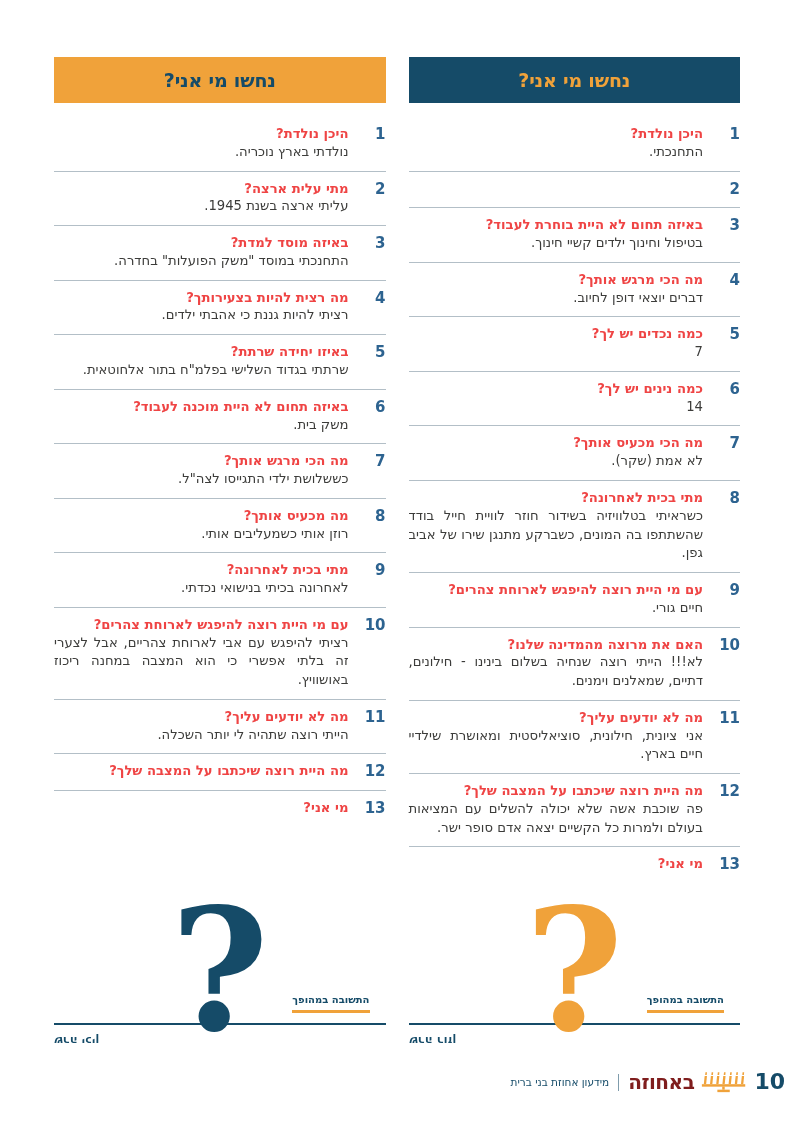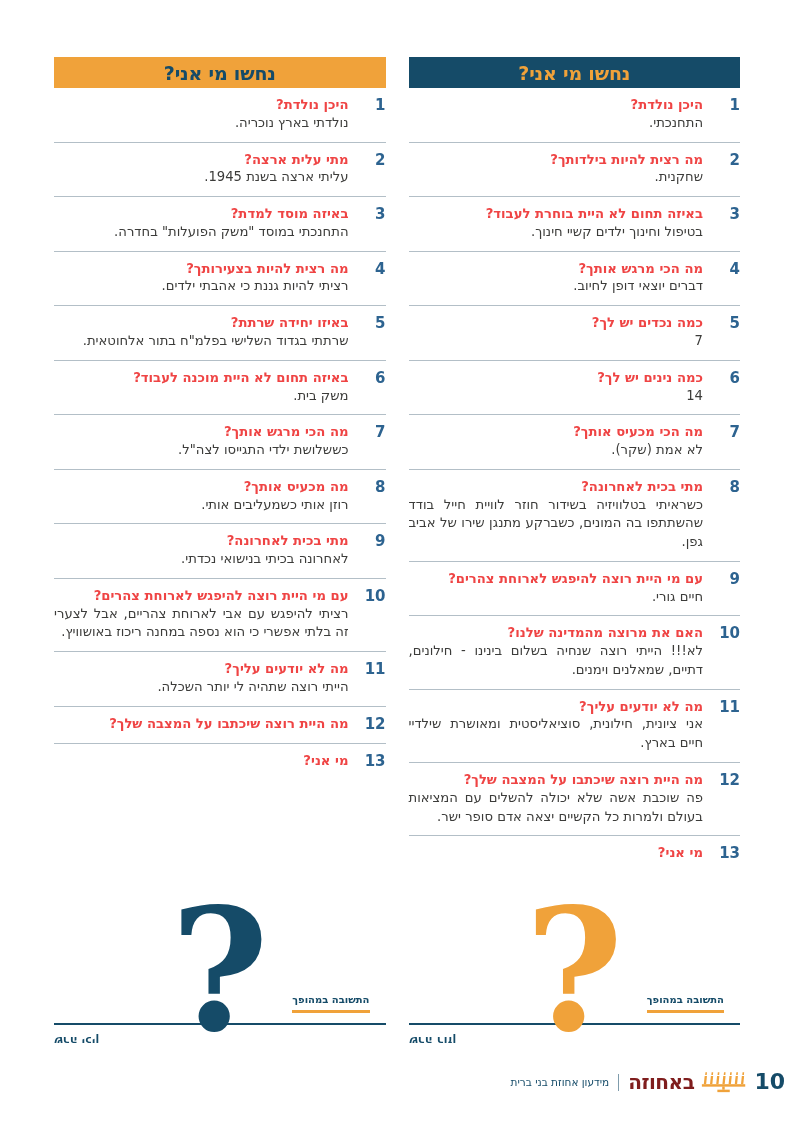--- a/index.html
+++ b/index.html
@@ -7,22 +7,22 @@
     width:794px;height:1123px;position:relative;background:#ffffff;
     font-family:"DejaVu Sans","Liberation Sans",sans-serif;
     direction:rtl;overflow:hidden;
   }
   .columns{
     position:absolute;top:57px;right:54px;left:54px;height:968px;
     display:flex;gap:23px;
   }
   .col{flex:1;display:flex;flex-direction:column;min-width:0;}
   .col-header{
-    flex:none;height:31px;display:flex;align-items:center;justify-content:center;
-    font-size:19px;font-weight:bold;margin-bottom:0;letter-spacing:-0.2px;
+    flex:none;height:46px;display:flex;align-items:center;justify-content:center;
+    font-size:19px;font-weight:bold;margin-bottom:14px;letter-spacing:-0.2px;
   }
   .col-right .col-header{background:#154B68;color:#F0A23A;}
   .col-left  .col-header{background:#F0A23A;color:#154B68;}
   .items{flex:none;}
   .item{display:flex;gap:11px;padding:8px 0 9px 0;}
   .item:not(:last-child){border-bottom:1px solid #B3BFC7;}
   .num{
     flex:none;width:26px;text-align:right;font-weight:bold;
     color:#2D6390;font-size:15px;line-height:1.25;
   }
@@ -70,24 +70,20 @@
     <div class="items">
         <div class="item">
           <div class="num">1</div>
           <div class="txt">
             <div class="q">היכן נולדת?</div>
             <div class="a">התחנכתי.</div>
           </div>
         </div>
         <div class="item">
           <div class="num">2</div>
-          <div class="txt">
-            <div class="q">מה רצית להיות בילדותך?</div>
-            <div class="a">שחקנית.</div>
-          </div>
         </div>
         <div class="item">
           <div class="num">3</div>
           <div class="txt">
             <div class="q">באיזה תחום לא היית בוחרת לעבוד?</div>
             <div class="a">בטיפול וחינוך ילדים קשיי חינוך.</div>
           </div>
         </div>
         <div class="item">
           <div class="num">4</div>
@@ -231,21 +227,21 @@
           <div class="num">9</div>
           <div class="txt">
             <div class="q">מתי בכית לאחרונה?</div>
             <div class="a">לאחרונה בכיתי בנישואי נכדתי.</div>
           </div>
         </div>
         <div class="item">
           <div class="num">10</div>
           <div class="txt">
             <div class="q">עם מי היית רוצה להיפגש לארוחת צהרים?</div>
-            <div class="a">רציתי להיפגש עם אבי לארוחת צהריים, אבל לצערי זה בלתי אפשרי כי הוא נספה במחנה ריכוז באושוויץ.</div>
+            <div class="a">רציתי להיפגש עם אבי לארוחת צהריים, אבל לצערי זה בלתי אפשרי כי הוא המצבה במחנה ריכוז באושוויץ.</div>
           </div>
         </div>
         <div class="item">
           <div class="num">11</div>
           <div class="txt">
             <div class="q">מה לא יודעים עליך?</div>
             <div class="a">הייתי רוצה שתהיה לי יותר השכלה.</div>
           </div>
         </div>
         <div class="item">

